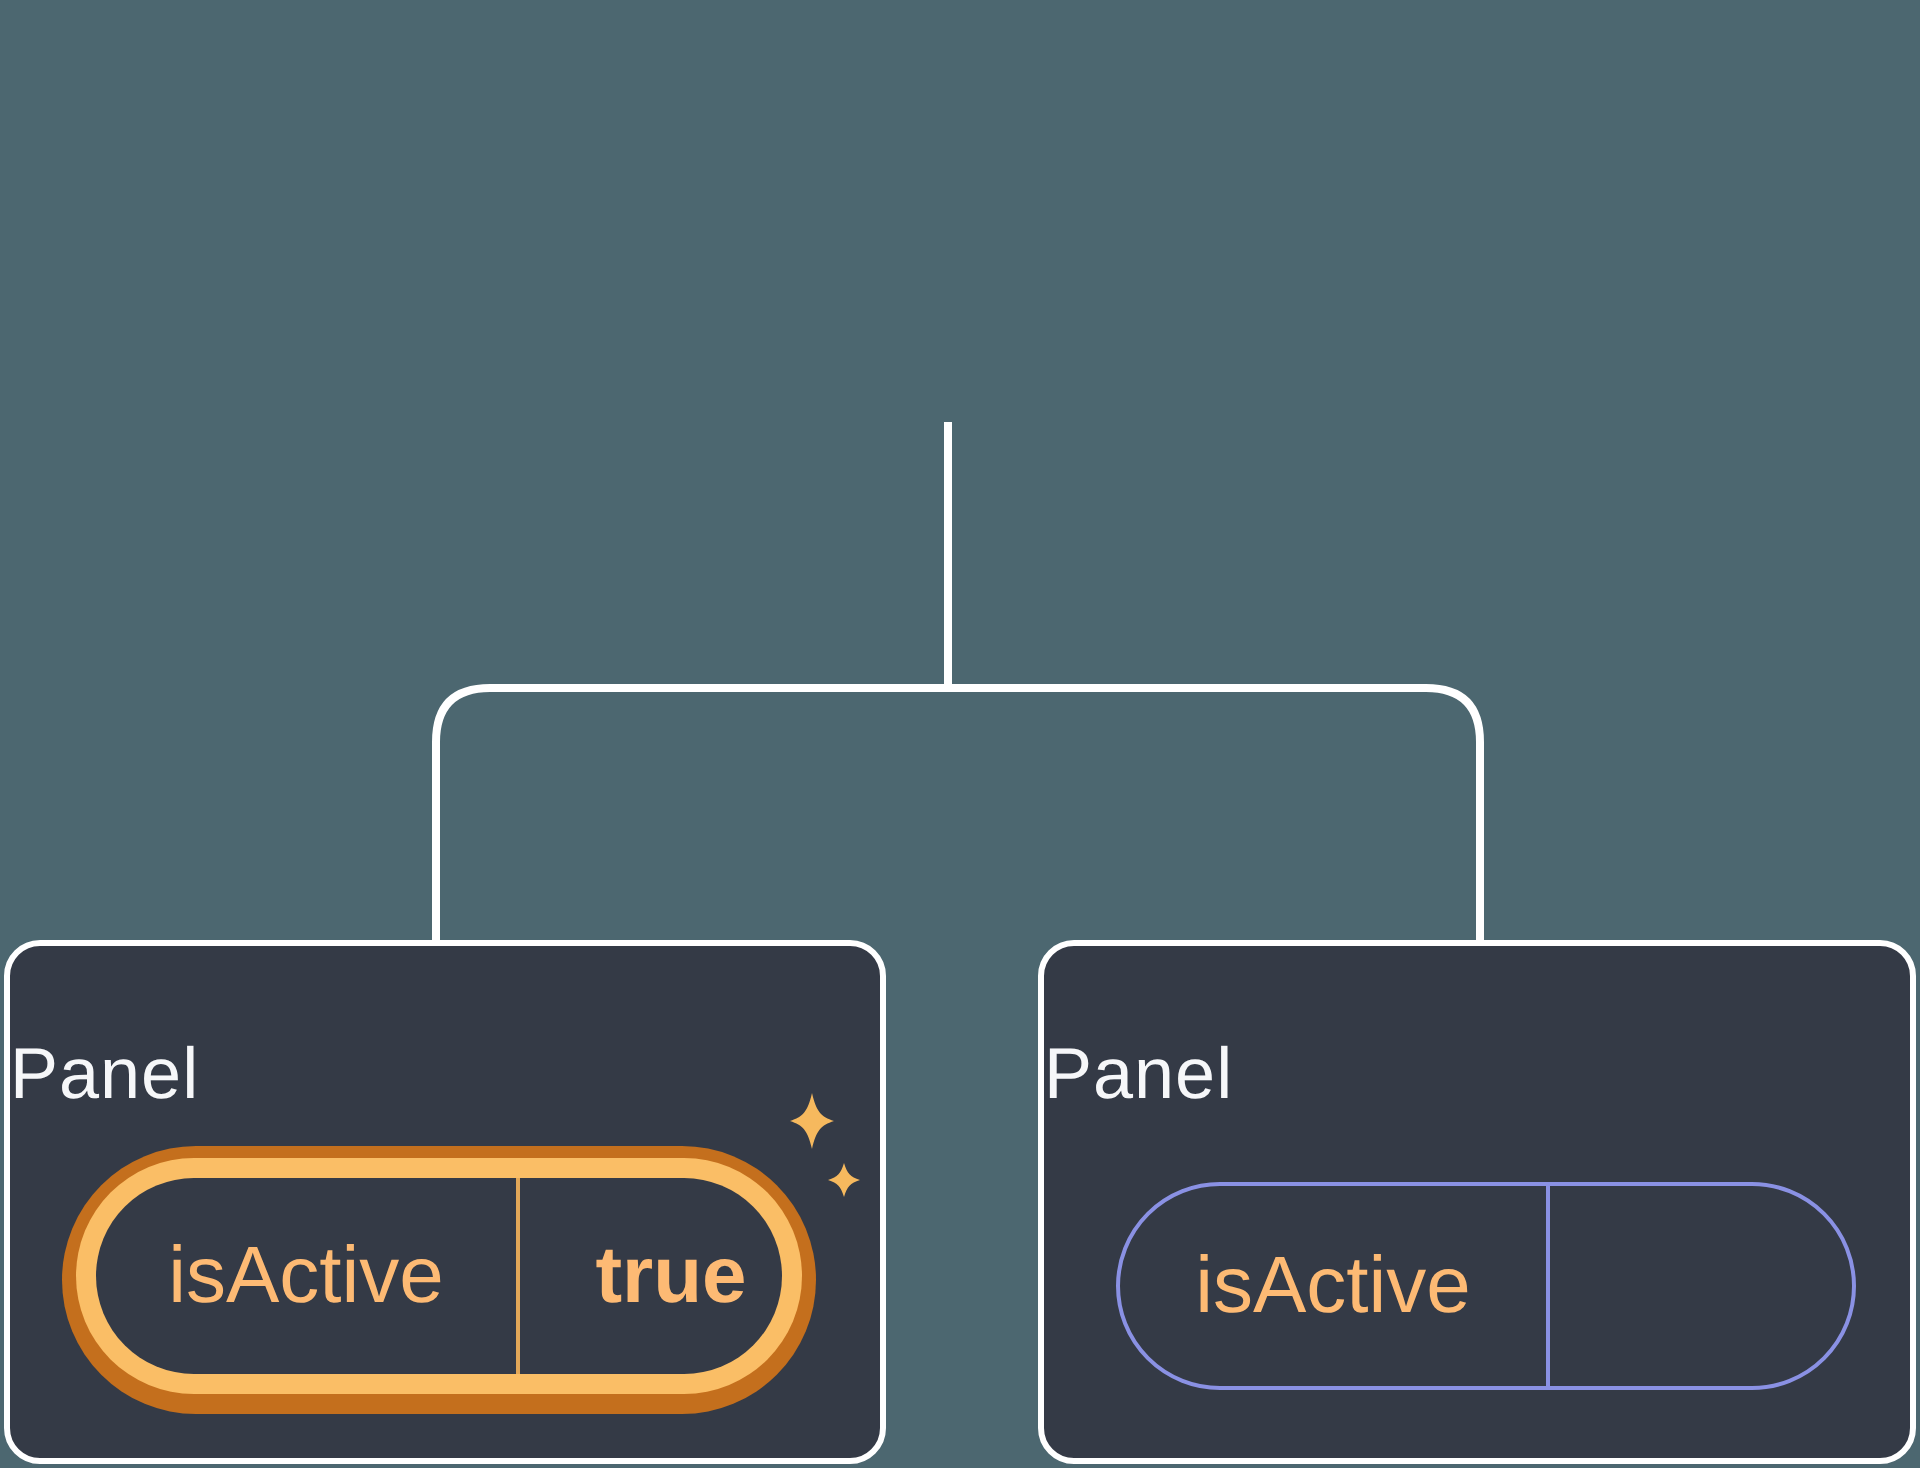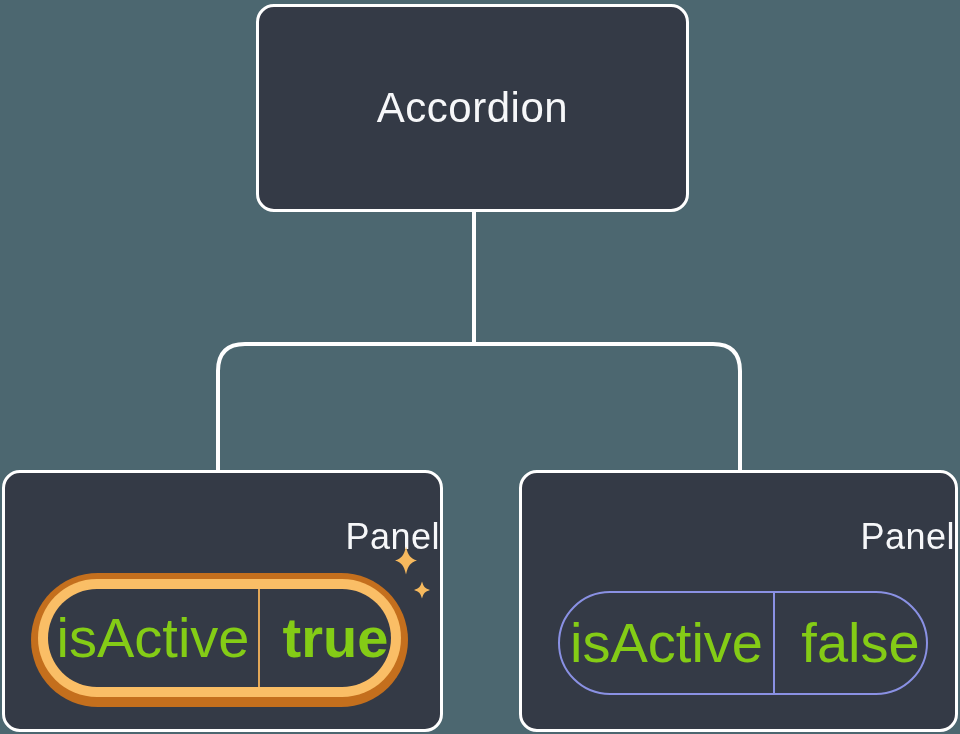--- a/index.html
+++ b/index.html
@@ -30,21 +30,21 @@
     letter-spacing:0.5px;
     line-height:1;
     white-space:nowrap;
   }
   .accordion-node .node-title { font-size:42px; }
 
   .panel-node-left  { left:2px;   top:470px; width:441px; height:262px; }
   .panel-node-right { left:519px; top:470px; width:439px; height:262px; }
   .panel-title {
     position:absolute; left:0; right:0; top:46px;
-    text-align:right; font-size:36px;
+    text-align:left; font-size:36px;
   }
 
   
   .pill-glow-outer {
     position:absolute; left:26px; top:100px;
     width:377px; height:134px;
     box-sizing:border-box;
     background:#C46F1D;
     border-radius:999px;
     padding:6px 7px 10px 7px;
@@ -71,22 +71,22 @@
     width:370px; height:104px;
     box-sizing:border-box;
     border:2px solid #8A91E4;
     border-radius:999px;
     display:flex; align-items:stretch;
     overflow:hidden;
   }
 
   .pill-cell {
     display:flex; align-items:center; justify-content:center;
-    color:#84cc16;
-    font-size:56px;
+    color:#fdba74;
+    font-size:40px;
     line-height:1;
     white-space:nowrap;
   }
   .pill-glow-outer .pill-key { width:210px; }
   .pill-plain .pill-key { width:213px; }
   .pill-value { flex:1;padding-left:20px; }
   .pill-value.bold { font-weight:700; }
 
   .pill-divider { width:2px; }
   .pill-divider.gold { background:#E2A758; }
@@ -95,43 +95,39 @@
 </head>
 <body>
 
 <div class="canvas">
 
   <svg class="connector" width="960" height="734" viewBox="0 0 960 734">
     <path d="M474 211 V346" fill="none" stroke="#FFFFFF" stroke-width="4"></path>
     <path d="M218 471 V371 Q218 344 245 344 H713 Q740 344 740 371 V471" fill="none" stroke="#FFFFFF" stroke-width="4"></path>
   </svg>
 
-  <div class="node accordion-node">
-    <span class="node-title">Accordion</span>
-  </div>
 
   <div class="node panel-node-left">
     <div class="node-title panel-title">Panel</div>
     <div class="pill-glow-outer">
       <div class="pill-glow-inner">
         <div class="pill-core">
           <span class="pill-cell pill-key">isActive</span>
           <span class="pill-divider gold"></span>
           <span class="pill-cell pill-value bold">true</span>
         </div>
       </div>
     </div>
   </div>
 
   <div class="node panel-node-right">
     <div class="node-title panel-title">Panel</div>
     <div class="pill-plain">
       <span class="pill-cell pill-key">isActive</span>
       <span class="pill-divider purple"></span>
-      <span class="pill-cell pill-value">false</span>
     </div>
   </div>
 
   <svg class="sparkles" style="left:380px; top:533px;" width="64" height="72" viewBox="0 0 64 72">
     <path d="M26 13.5 C28.2 23 30.5 25.3 37 27.5 C30.5 29.7 28.2 32 26 41.5
              C23.8 32 21.5 29.7 15 27.5 C21.5 25.3 23.8 23 26 13.5 Z" fill="#F6B95E"></path>
     <path d="M42 48.5 C43.7 54 45 55.3 50 57 C45 58.7 43.7 60 42 65.5
              C40.3 60 39 58.7 34 57 C39 55.3 40.3 54 42 48.5 Z" fill="#F6B95E"></path>
   </svg>
 

